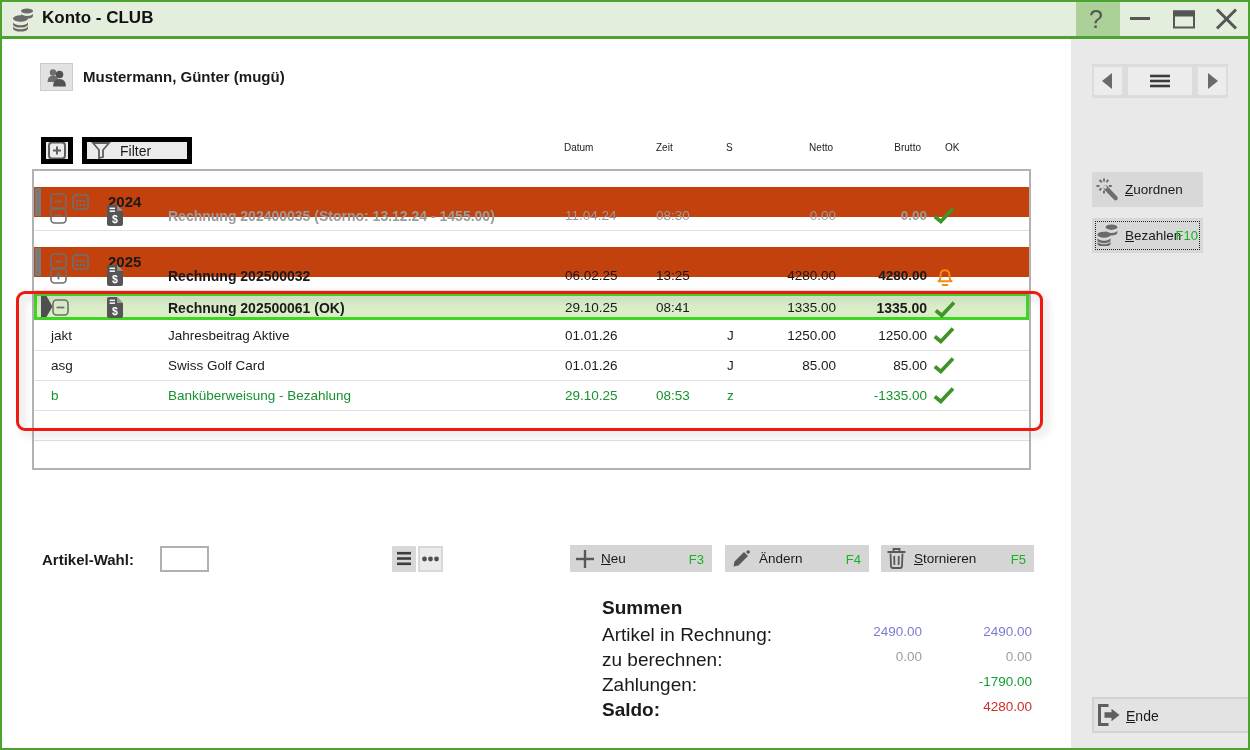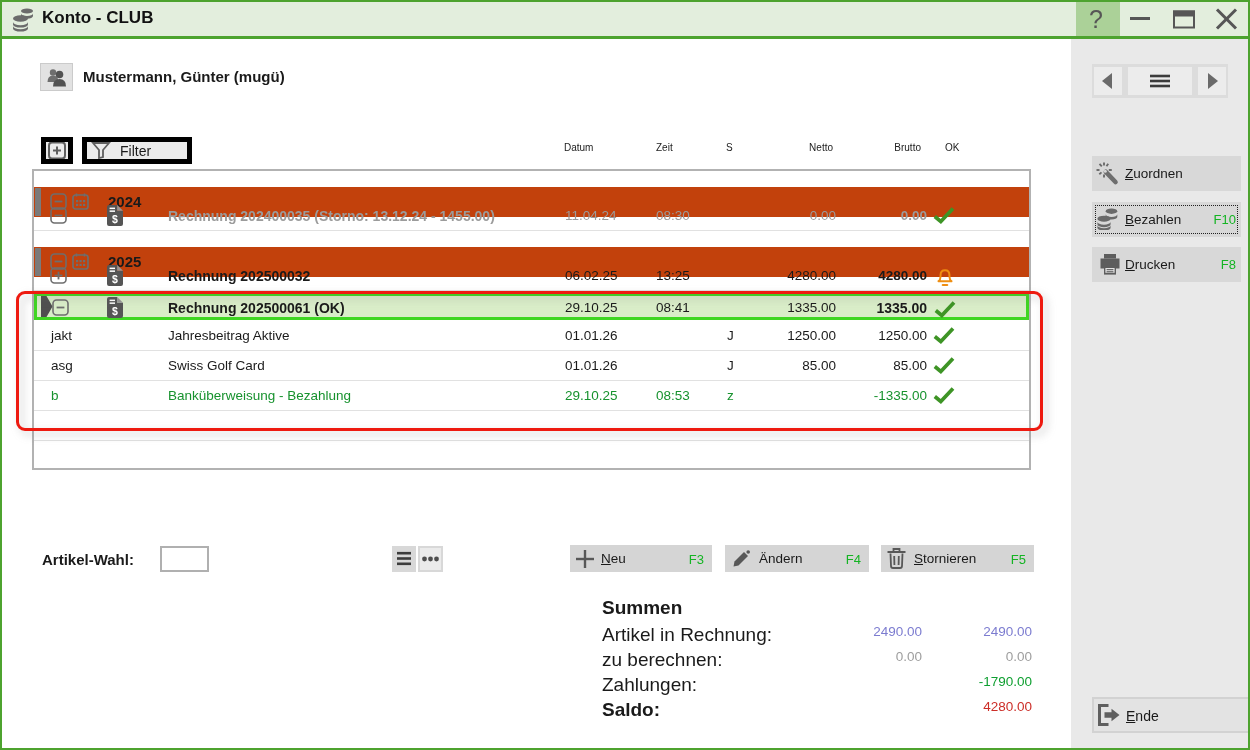--- a/index.html
+++ b/index.html
@@ -5,21 +5,21 @@
 * { box-sizing: border-box; margin: 0; padding: 0; }
 html,body { width:1250px; height:750px; overflow:hidden; background:#fff; }
 body { font-family:"Liberation Sans", sans-serif; font-size:14px; color:#1a1a1a; position:relative; }
 .abs { position:absolute; }
 #frame { position:absolute; left:0; top:0; width:1250px; height:750px; border:2px solid #4da32f; pointer-events:none; z-index:50; }
 #titlebar { position:absolute; left:0; top:0; width:1250px; height:36px; background:#e3eedd; }
 #greenline { position:absolute; left:0; top:36px; width:1250px; height:3px; background:#4da32f; }
 #titletext { position:absolute; left:42px; top:8px; font-size:17px; font-weight:bold; color:#111; }
 #helpbtn { position:absolute; left:1076px; top:2px; width:44px; height:34px; background:#abd198; }
 #sidebar { position:absolute; left:1071px; top:39px; width:177px; height:709px; background:#e9e9e9; }
-.sbtn { position:absolute; left:21px; width:149px; height:35px; background:#d8d8d8; }
+.sbtn { position:absolute; left:21px; width:111px; height:35px; background:#d8d8d8;margin-top:16px; }
 .sbtn .lbl { position:absolute; left:33px; top:10px; font-size:13.5px; color:#1a1a1a; }
 .sbtn .fkey { position:absolute; right:5px; top:10px; font-size:13px; color:#14b423; }
 .uf::first-letter { text-decoration:underline; }
 #tablewrap { position:absolute; left:32px; top:169px; width:999px; height:301px; border:2px solid #b2b2b2; background:#fff; }
 .row { position:absolute; left:0; width:995px; height:30px; }
 .grouprow { background:#c2410c;margin-top:16px; }
 .sep { border-bottom:1px solid #e1e1e1; }
 .cell { position:absolute; top:7px; white-space:nowrap; font-size:13.5px; }
 .c-code { left:17px; }
 .c-name { left:134px; }
@@ -377,32 +377,20 @@
         <ellipse cx="14.5" cy="3.2" rx="5.8" ry="2.7"></ellipse>
         <path d="M8.7 6.3 a5.8 2.7 0 0 0 11.6 0 l0 2.6 a5.8 2.7 0 0 1 -11.6 0 z"></path>
         <ellipse cx="7" cy="10.7" rx="6.6" ry="3"></ellipse>
         <path d="M0.4 13.7 a6.6 3 0 0 0 13.2 0 l0 2.5 a6.6 3 0 0 1 -13.2 0 z"></path>
         <path d="M0.4 17.2 a6.6 3 0 0 0 13.2 0 l0 2.5 a6.6 3 0 0 1 -13.2 0 z"></path>
       </g>
     </svg>
     <div class="lbl uf">Bezahlen</div>
     <div class="fkey">F10</div>
   </div>
-  <div class="sbtn" style="top:208px;">
-    <svg class="abs" style="left:7px;top:7px" width="22" height="21" viewBox="0 0 22 21">
-      <rect x="5" y="0" width="12" height="4.5" fill="#5d5d5d"></rect>
-      <path d="M1.5 4.5 L20.5 4.5 L20.5 14.5 L1.5 14.5 Z" fill="#5d5d5d"></path>
-      <rect x="5" y="12" width="12" height="8.6" fill="#5d5d5d"></rect>
-      <rect x="6.4" y="14" width="9.2" height="4.8" fill="#e2e2e2"></rect>
-      <rect x="7.6" y="15.1" width="6.8" height="1.1" fill="#5d5d5d"></rect>
-      <rect x="7.6" y="17.2" width="6.8" height="1.1" fill="#5d5d5d"></rect>
-    </svg>
-    <div class="lbl uf">Drucken</div>
-    <div class="fkey">F8</div>
-  </div>
   <div class="abs" style="left:21px;top:658px;width:164px;height:36px;background:#e3e3e3;border:2px solid #d2d2d2;">
     <svg class="abs" style="left:4px;top:5px" width="23" height="22" viewBox="0 0 23 22">
       <path d="M10.5 1.5 L1.5 1.5 L1.5 20.5 L10.5 20.5" fill="none" stroke="#5f5f5f" stroke-width="3"></path>
       <path d="M6.5 8.2 L13.5 8.2 L13.5 4.8 L21.5 11 L13.5 17.2 L13.5 13.8 L6.5 13.8 Z" fill="#5f5f5f"></path>
     </svg>
     <div class="abs uf" style="left:32px;top:9px;font-size:14px;">Ende</div>
   </div>
 </div>
 
 <div id="frame"></div>

